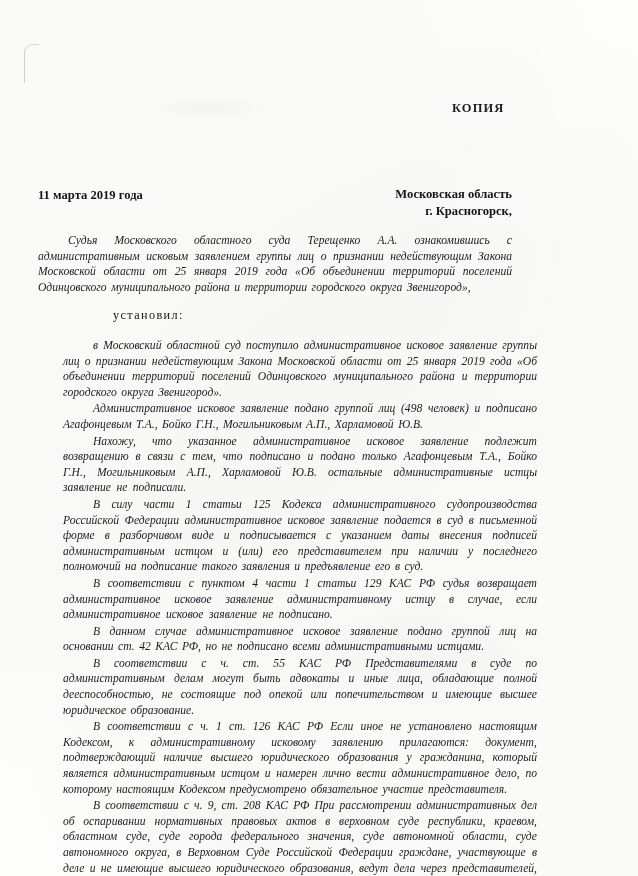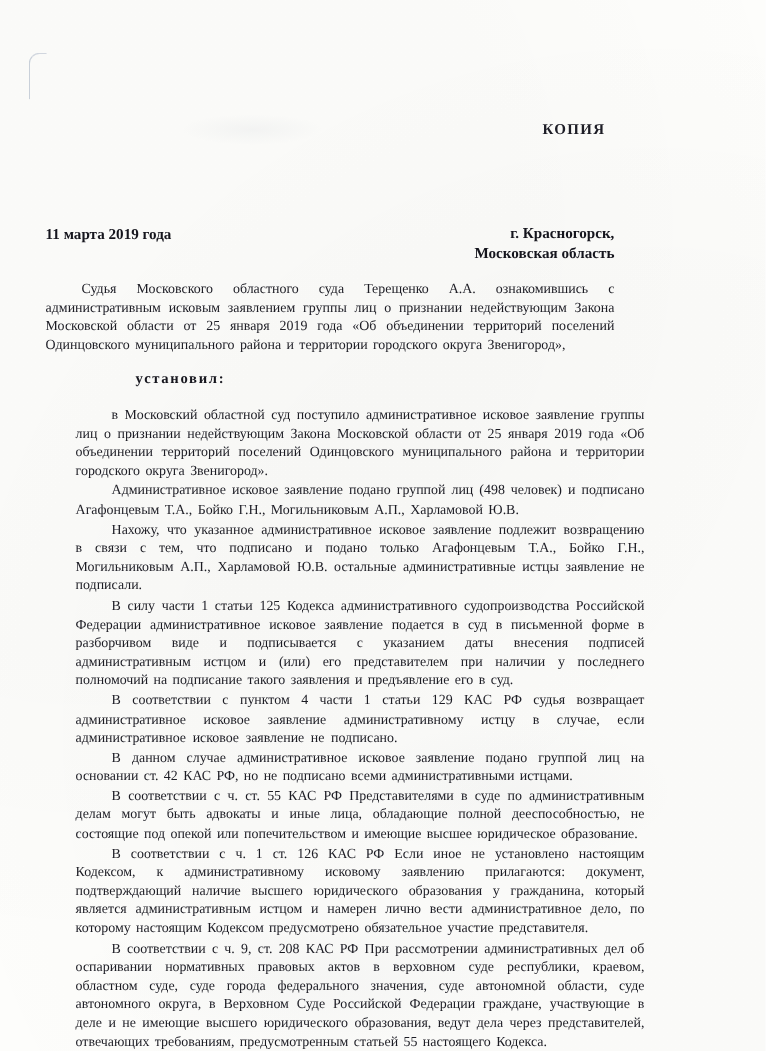--- a/index.html
+++ b/index.html
@@ -104,41 +104,42 @@
   .para {
     font-size: 11.6px;
     line-height: 15.6px;
     text-align: justify;
     text-indent: 30px;
     margin: 0 0 1px 0;
     color: #1c1c24;
     -webkit-hyphens: none;
     hyphens: none;
     word-spacing: 0.3px;
+    font-style: italic;
   }
   .para.spaced {
     word-spacing: 1.6px;
   }
   .para.wide {
     word-spacing: 2.6px;
   }
 
   .block-preamble {
     position: absolute;
     left: 38px;
     top: 233px;
     width: 474px;
   }
 
   .ustanovil {
     position: absolute;
     left: 113px;
     top: 308px;
     font-size: 12.2px;
-    font-weight: bold;
+    font-weight: normal;
     letter-spacing: 1.4px;
     color: #16161e;
   }
 
   .block-body {
     position: absolute;
     left: 38px;
     top: 338px;
     width: 474px;
     margin-left: 25px;
@@ -153,22 +154,22 @@
   <div class="scan-mark mark-smudge-a"></div>
   <div class="scan-mark mark-smudge-b"></div>
   <div class="scan-mark mark-smudge-c"></div>
 
   <div class="copy-stamp">КОПИЯ</div>
 
 
   <div class="date-line">11 марта 2019 года</div>
 
   <div class="place-line">
+    <div>Московская область</div>
     <div>г. Красногорск,</div>
-    <div>Московская область</div>
   </div>
 
   <div class="block-preamble">
     <p class="para spaced">Судья Московского областного суда Терещенко А.А. ознакомившись с административным исковым заявлением группы лиц о признании недействующим Закона Московской области от 25 января 2019 года «Об объединении территорий поселений Одинцовского муниципального района и территории городского округа Звенигород»,</p>
   </div>
 
   <div class="ustanovil">установил:</div>
 
   <div class="block-body">
     <p class="para spaced">в Московский областной суд поступило административное исковое заявление группы лиц о признании недействующим Закона Московской области от 25 января 2019 года «Об объединении территорий поселений Одинцовского муниципального района и территории городского округа Звенигород».</p>

